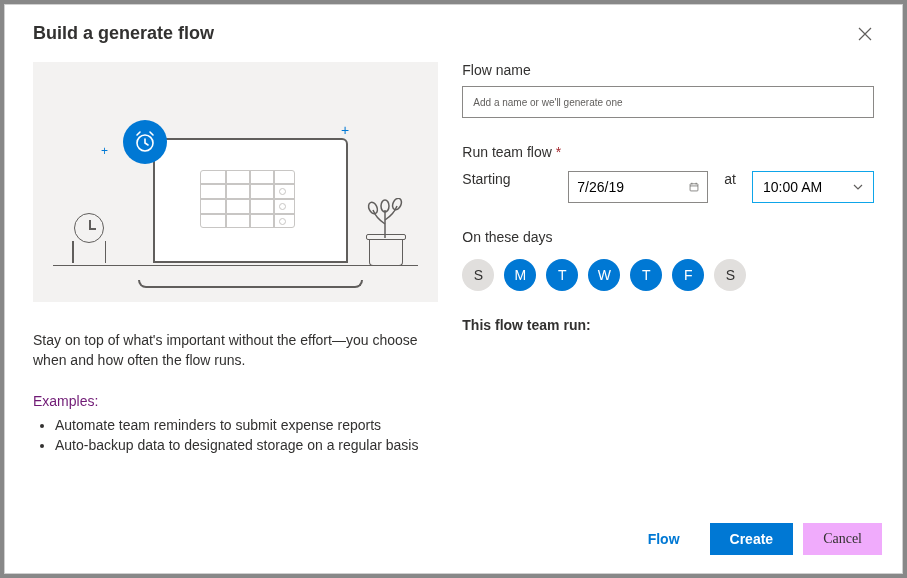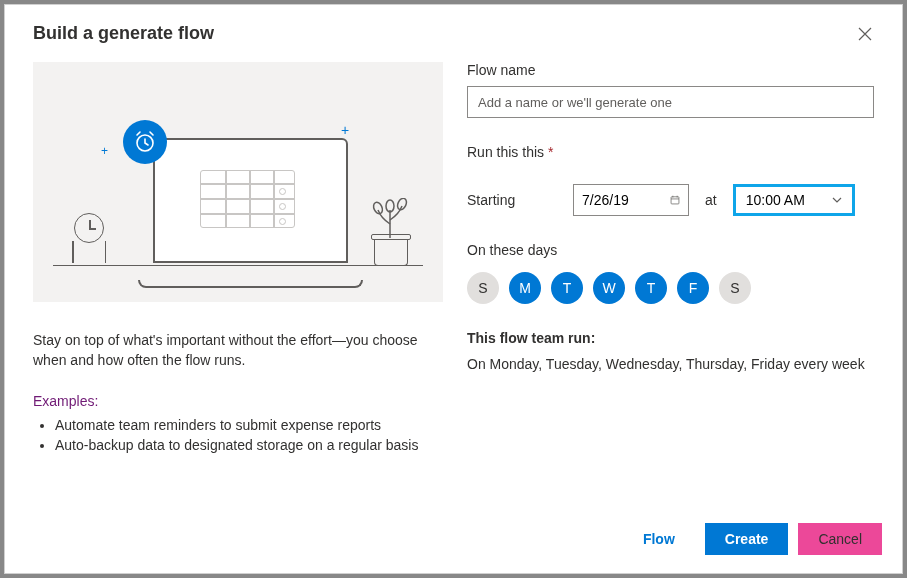--- a/index.html
+++ b/index.html
@@ -74,56 +74,56 @@
   color: #323130;
   font-weight: 400;
 }
 .required { color: #a4262c; }
 .text-input {
   width: 100%;
   margin-top: 8px;
   height: 32px;
   border: 1px solid #8a8886;
   padding: 0 10px;
-  font-size: 13px;
+  font-size: 10px;
   font-family: inherit;
   color: #323130;
 }
 .text-input::placeholder { color: #605e5c; }
 .section { margin-top: 26px; }
 .row {
   display: flex;
-  align-items: center;
-  margin-top: 24px;
+  align-items: flex-start;
+  margin-top: 11px;
   gap: 10px;
 }
 .row-label {
   width: 96px;
   font-size: 14px;
   color: #323130;
 }
 .date-picker {
-  width: 116px;
+  width: 140px;
   height: 32px;
   border: 1px solid #8a8886;
   display: flex;
   align-items: center;
   justify-content: space-between;
   padding: 0 8px;
   font-size: 14px;
   cursor: pointer;
 }
 .at-label {
   font-size: 14px;
   color: #323130;
   margin: 0 6px;
 }
 .time-picker, .unit-picker {
   height: 32px;
-  border: 3px solid #0ea5e9;
+  border: 1px solid #0ea5e9;
   display: flex;
   align-items: center;
   justify-content: space-between;
   padding: 0 10px;
   font-size: 14px;
   cursor: pointer;
 }
 .time-picker { width: 122px; }
 .num-input {
   width: 48px;
@@ -184,22 +184,23 @@
   background: transparent;
   color: #0078d4;
   font-weight: 600;
 }
 .btn-primary {
   background: #0078d4;
   color: #fff;
   font-weight: 600;
 }
 .btn-default {
-  background: #ec4899;
-  color: #323130;
+  background: #f0abfc;
+  color: #323130;
+  font-family: Liberation Serif, serif;
 }
 
 .illus-ground {
   position: absolute;
   left: 20px; right: 20px; bottom: 36px;
   border-top: 1.5px solid #605e5c;
 }
 .illus-laptop {
   position: absolute;
   left: 105px; top: 76px;
@@ -369,21 +370,21 @@
     </div>
 
     <div class="right-col">
       <div>
         <div class="field-label">Flow name</div>
         <input class="text-input" type="text" placeholder="Add a name or we'll generate one" style="">
       </div>
 
       <div class="section">
         <div class="field-label">
-          <span>Run this this</span> <span class="required">*</span>
+          <span>Run team flow</span> <span class="required">*</span>
         </div>
         <div class="row">
           <div class="row-label">Starting</div>
           <div class="date-picker">
             <span>7/26/19</span>
             <span class="chevron">
               <svg width="14" height="14" viewBox="0 0 14 14">
                   <rect x="1.5" y="2.5" width="11" height="10" rx="1" stroke="#605e5c" fill="none"></rect>
                   <path d="M1.5 5.5 H12.5 M4 1 V3.5 M10 1 V3.5" stroke="#605e5c"></path>
                 </svg>
@@ -409,21 +410,20 @@
             <div class="day-chip on">T</div>
             <div class="day-chip on">W</div>
             <div class="day-chip on">T</div>
             <div class="day-chip on">F</div>
             <div class="day-chip off">S</div>
           </div>
       </div>
 
       <div class="section">
         <div class="summary-label">This flow team run:</div>
-        <div class="summary-text">On Monday, Tuesday, Wednesday, Thursday, Friday every week</div>
       </div>
     </div>
   </div>
 
   <div class="modal-footer">
     <button class="btn btn-skip">Flow</button>
     <button class="btn btn-primary">Create</button>
     <button class="btn btn-default">Cancel</button>
   </div>
 </div>

